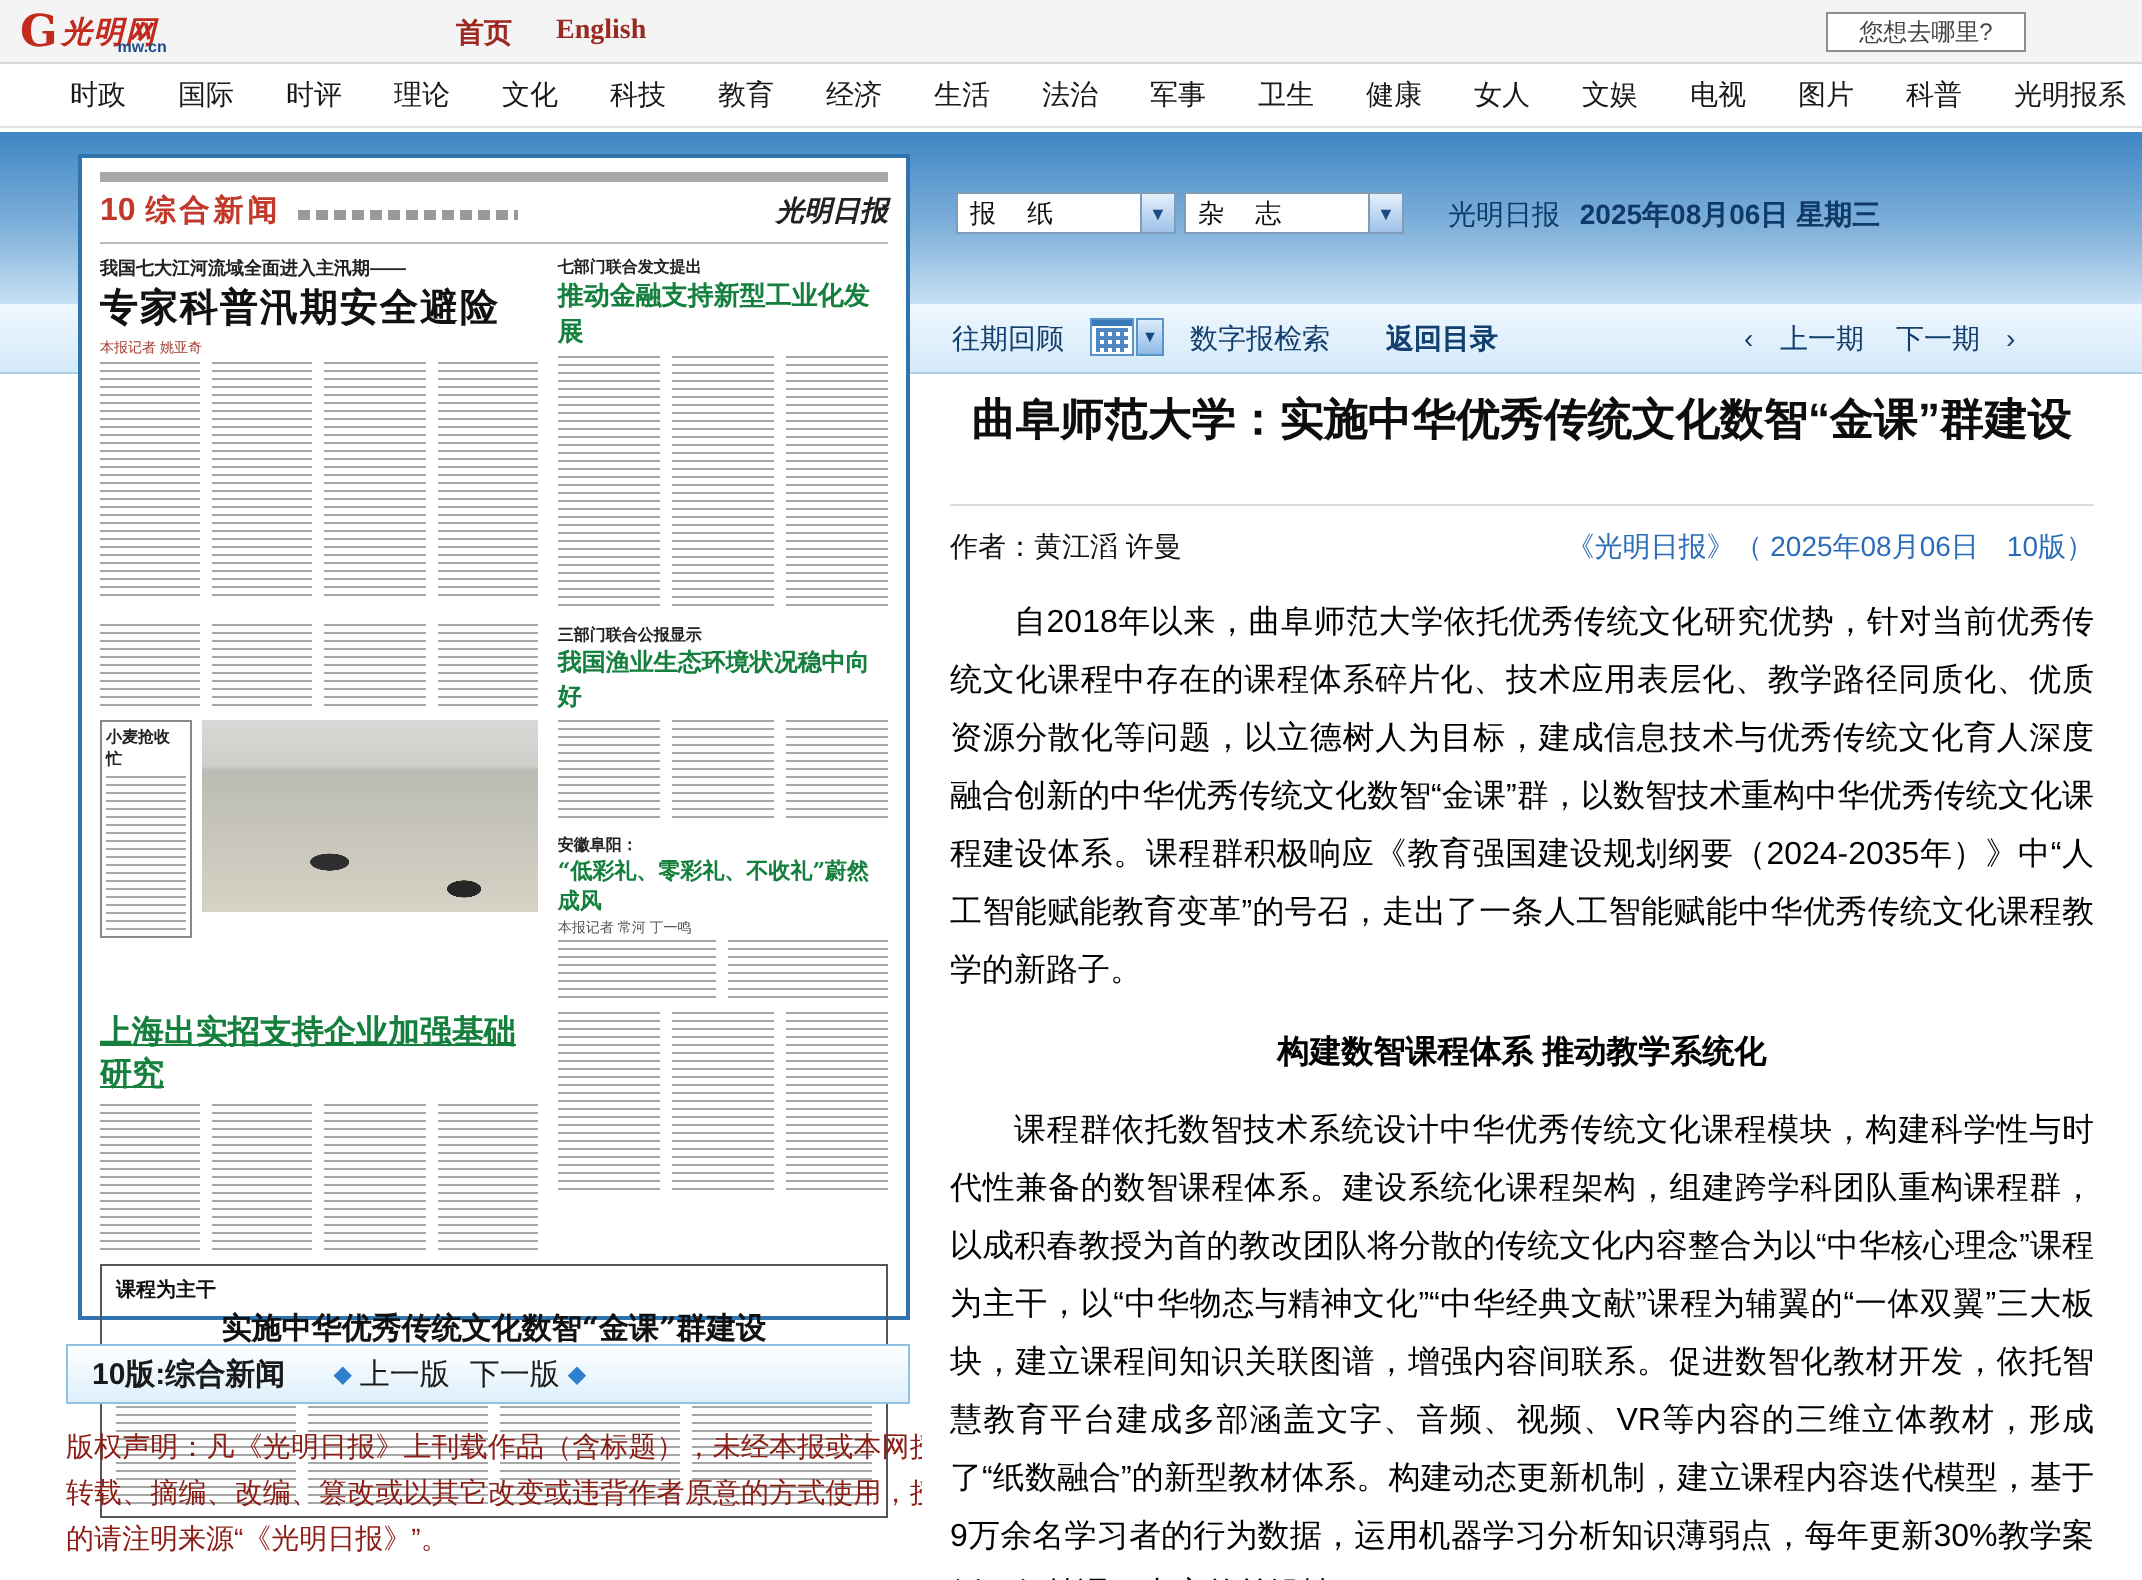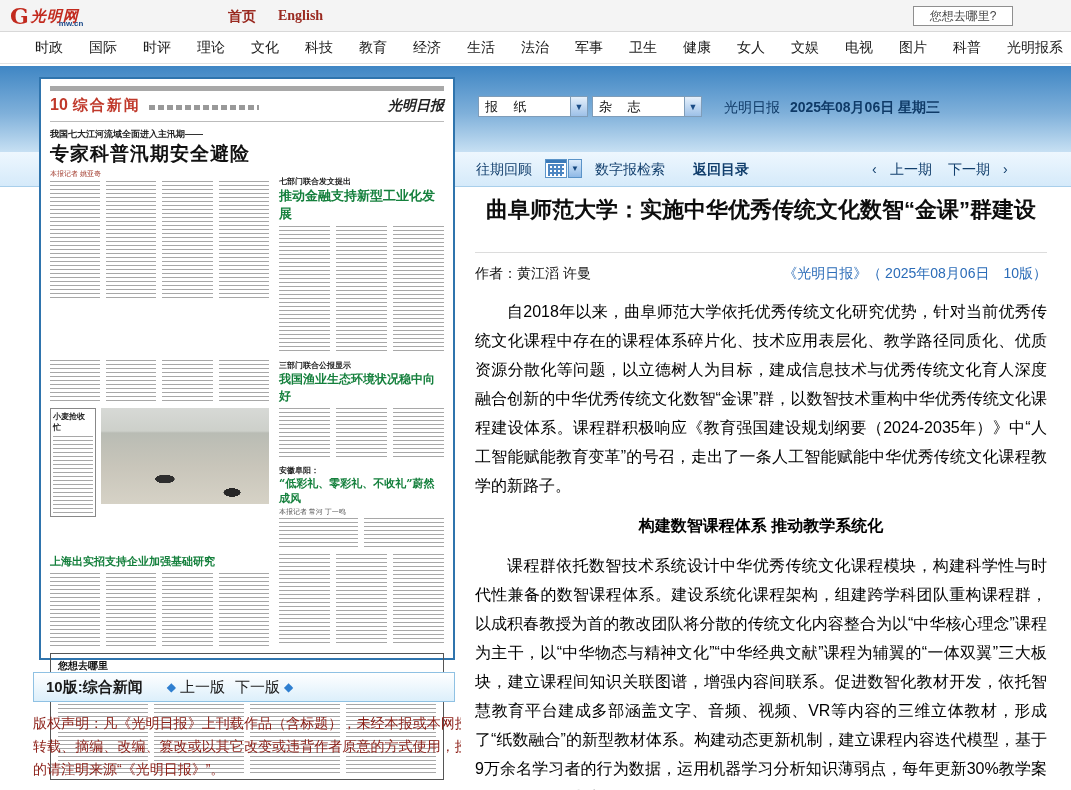--- a/index.html
+++ b/index.html
@@ -213,21 +213,21 @@
       <div class="np-h1">专家科普汛期安全避险</div>
       <div class="np-by">本报记者 姚亚奇</div>
       <div class="simcols">
         <div class="sim" style="height:118px;"></div>
           <div class="sim" style="height:118px;"></div>
         <div class="sim" style="height:118px;"></div>
           <div class="sim" style="height:118px;"></div>
       </div>
     </div>
     <div style="width:43%;">
-      <div class="np-kicker" style="font-size:8px;margin-top:48px;">七部门联合发文提出</div>
+      <div class="np-kicker" style="font-size:8px;">七部门联合发文提出</div>
       <div class="np-h2">推动金融支持新型工业化发展</div>
       <div class="simcols" style="margin-top:3px;">
         <div class="sim" style="height:128px;"></div>
           <div class="sim" style="height:128px;"></div>
         <div class="sim" style="height:128px;"></div>
       </div>
     </div>
   </div>
 
   <div class="np-row" style="margin-top:6px;">
@@ -259,39 +259,39 @@
       <div class="np-by2">本报记者 常河 丁一鸣</div>
       <div class="simcols">
         <div class="sim" style="height:30px;"></div>
           <div class="sim" style="height:30px;"></div>
       </div>
     </div>
   </div>
 
   <div class="np-row" style="margin-top:6px;">
     <div style="width:57%;">
-      <div class="np-h3" style="font-size:11px;">上海出实招支持企业加强基础研究</div>
+      <div class="np-h3" style="font-size:16px;text-decoration:underline;">上海出实招支持企业加强基础研究</div>
       <div class="simcols" style="margin-top:4px;">
         <div class="sim" style="height:74px;"></div>
           <div class="sim" style="height:74px;"></div>
         <div class="sim" style="height:74px;"></div>
           <div class="sim" style="height:74px;"></div>
       </div>
     </div>
     <div style="width:43%;">
       <div class="simcols">
           <div class="sim" style="height:92px;"></div>
           <div class="sim" style="height:92px;"></div>
           <div class="sim" style="height:92px;"></div>
         </div>
     </div>
   </div>
 
   <div class="np-bigbox">
-    <div class="k">您想去哪里</div>
+    <div class="k">课程为主干</div>
     <div class="t">实施中华优秀传统文化数智“金课”群建设</div>
     <div class="simcols">
       <div class="sim" style="height:74px;"></div>
         <div class="sim" style="height:74px;"></div>
       <div class="sim" style="height:74px;"></div>
         <div class="sim" style="height:74px;"></div>
     </div>
   </div>
 </div>
 

